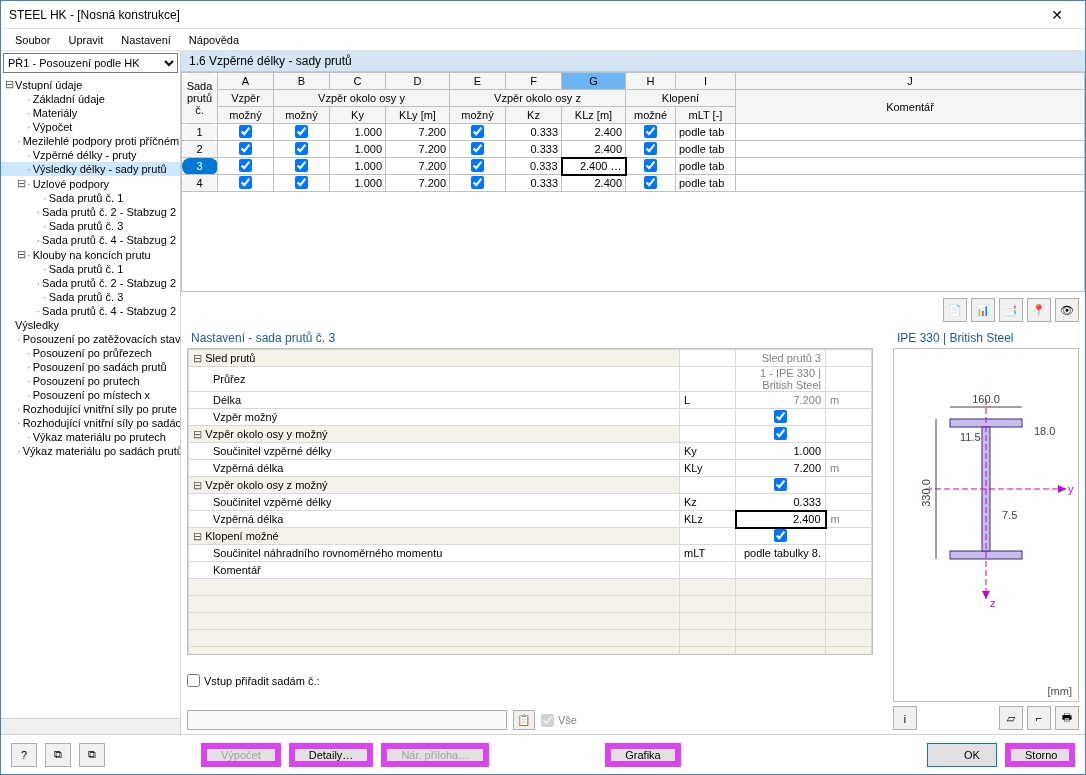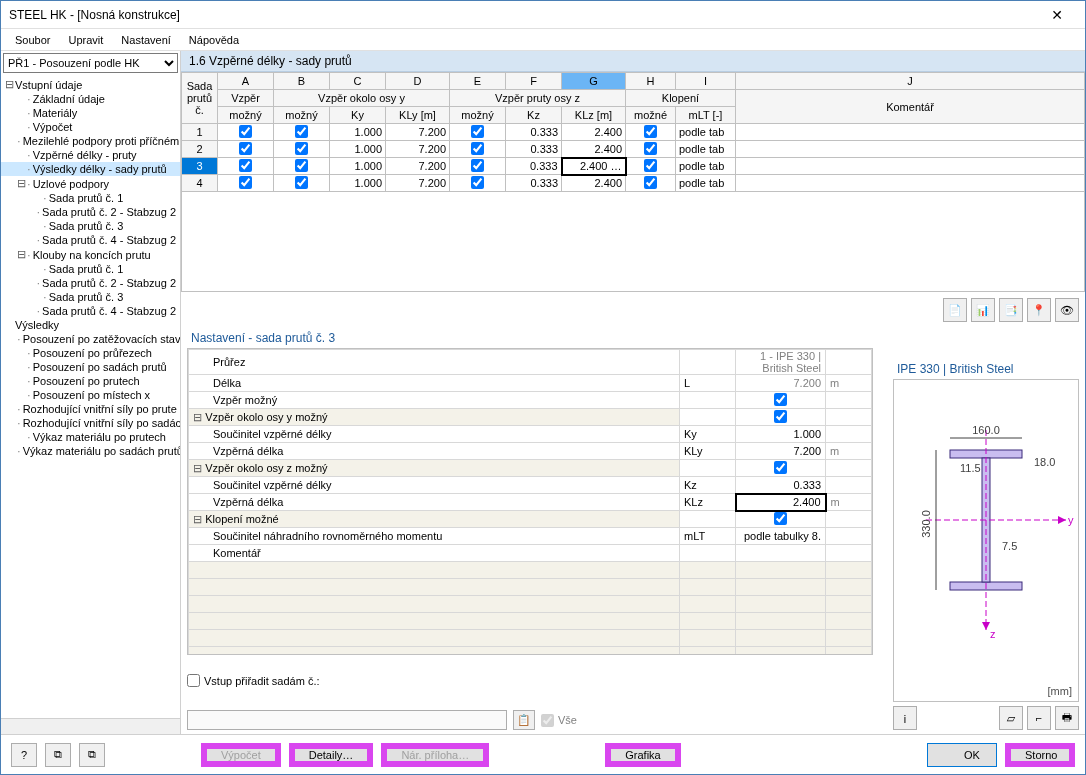--- a/index.html
+++ b/index.html
@@ -24,21 +24,21 @@
 .tree-dash { color: #808080; margin-right: 2px; }
 .tree-expander { width: 10px; display: inline-block; color: #606060; }
 .scroll-h { height: 16px; background: #f0f0f0; border-top: 1px solid #d0d0d0; }
 
 .main { flex: 1; display: flex; flex-direction: column; overflow: hidden; }
 .section-title { background: #d6e5f3; padding: 3px 8px; font-size: 12px; border-bottom: 1px solid #b8cde2; }
 .top-grid-wrap { flex: 0 0 auto; display: flex; flex-direction: column; }
 .grid { border-collapse: collapse; width: 100%; }
 .grid th, .grid td { border: 1px solid #c0c0c0; text-align: center; height: 17px; padding: 0 3px; background: #fff; }
 .grid th { background: #f5f5f5; font-weight: normal; }
-.grid th.rowhead { background: #f5f5f5; }
+.grid th.rowhead { background: #f5f5f5; border-radius: 8px; }
 .grid th.colhead-active { background: #6bb5f5; }
 .grid .rowhead { background: #f5f5f5; width: 36px; }
 .grid .rowhead.active { background: #0078d7; color: #fff; }
 .grid .cell-active { border: 2px solid #000 !important; text-align: right; }
 .grid .num { text-align: right; }
 .grid .txt { text-align: left; }
 .grid-scroll-area { height: 100px; overflow: hidden; background: #fff; border: 1px solid #c0c0c0; border-top: none; }
 .toolbar-row { display: flex; justify-content: flex-end; gap: 4px; padding: 6px; }
 .tool-btn { width: 24px; height: 24px; border: 1px solid #adadad; background: #f0f0f0; display: flex; align-items: center; justify-content: center; cursor: pointer; }
 
@@ -57,21 +57,21 @@
 .prop-grid .sym { width: 56px; }
 .prop-grid .ro { color: #808080; }
 .prop-check { text-align: center !important; }
 .prop-grid .blank td { background: #f4f2e9; }
 
 .assign-row { padding: 4px 0; display: flex; align-items: center; gap: 6px; margin-top: 15px; }
 .assign-row input[type=text] { flex: 0 0 320px; height: 20px; border: 1px solid #adadad; padding: 0 4px; }
 .assign-row .ck { display: flex; align-items: center; gap: 4px; color: #808080;}
 .mini-btn { width: 22px; height: 20px; border: 1px solid #adadad; background: #f0f0f0; }
 
-.preview { width: 186px; display: flex; flex-direction: column; margin-top: 31px; }
+.preview { width: 186px; display: flex; flex-direction: column; }
 .preview-title { color: #1e5a99; padding: 3px 4px; font-size: 12px; }
 .preview-canvas { flex: 1; border: 1px solid #c0c0c0; background: #fff; position: relative; }
 .preview-unit { position: absolute; bottom: 4px; right: 6px; color: #505050; }
 .preview-toolbar { display: flex; justify-content: space-between; padding: 4px 0; }
 
 .bottom-bar { height: 40px; border-top: 1px solid #d0d0d0; display: flex; align-items: center; padding: 6px 10px; gap: 8px; background: #fff; }
 .btn { height: 24px; padding: 0 14px; border: 6px solid #d946ef; background: #e1e1e1; cursor: pointer; }
 .btn.dis { color: #a0a0a0; }
 .btn.primary { border: 1px solid #0078d7; padding-left: 34px; }
 .spacer { flex: 1; }
@@ -257,21 +257,21 @@
               <th style="width:56px">E</th>
               <th style="width:56px">F</th>
               <th class="colhead-active" style="width:64px">G</th>
               <th style="width:50px">H</th>
               <th style="width:60px">I</th>
               <th>J</th>
           </tr>
           <tr>
             <th>Vzpěr</th>
             <th colspan="3">Vzpěr okolo osy y</th>
-            <th colspan="3">Vzpěr pruty osy z</th>
+            <th colspan="3">Vzpěr okolo osy z</th>
             <th colspan="2">Klopení</th>
             <th rowspan="2">Komentář</th>
           </tr>
           <tr>
             <th>možný</th>
             <th>možný</th>
             <th>Ky</th>
             <th>KLy [m]</th>
             <th>možný</th>
             <th>Kz</th>
@@ -346,20 +346,26 @@
       <div class="tool-btn">👁</div>
     </div>
 
     <div class="detail-row">
       <div class="detail-left">
         <div class="detail-title">Nastavení - sada prutů č. 3</div>
         <div class="prop-grid">
           <table>
               <tbody>
                 <tr>
+                  <td class="sect exp">Sled prutů</td>
+                  <td class="sym"></td>
+                  <td class="val ro">Sled prutů 3</td>
+                  <td class="unit"></td>
+                </tr>
+                <tr>
                   <td class="sub">Průřez</td>
                   <td class="sym"></td>
                   <td class="val ro">1 - IPE 330 | British Steel</td>
                   <td class="unit"></td>
                 </tr>
                 <tr>
                   <td class="sub">Délka</td>
                   <td class="sym">L</td>
                   <td class="val ro">7.200</td>
                   <td class="unit">m</td>

